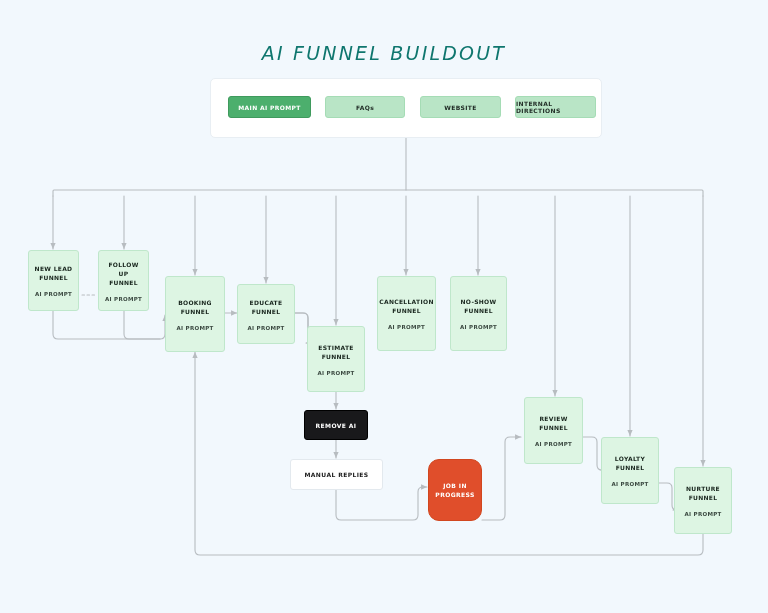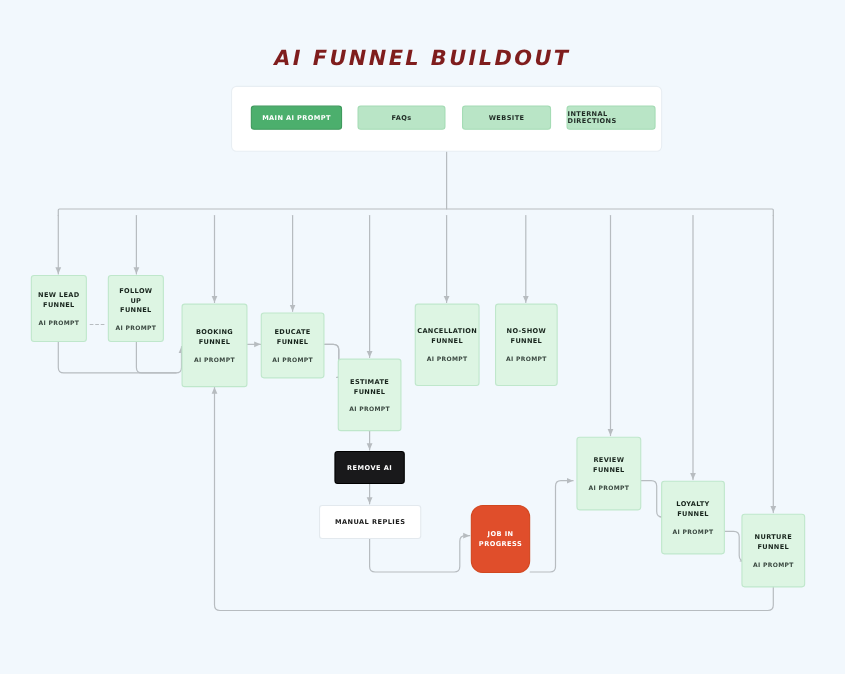--- a/index.html
+++ b/index.html
@@ -13,22 +13,22 @@
   #canvas{position:absolute;left:0;top:0;width:768px;height:613px;}
   #edges{position:absolute;left:0;top:0;width:768px;height:613px;pointer-events:none;}
 
   .node{position:absolute;box-sizing:border-box;display:flex;flex-direction:column;
         align-items:center;justify-content:center;text-align:center;}
 
   
   #title{
     position:absolute;left:0;top:42px;width:768px;text-align:center;
     font-family:"DejaVu Sans", sans-serif;
-    font-size:19px;font-weight:700;font-style:italic;
-    letter-spacing:2.2px;color:#7f1d1d;
+    font-size:19px;font-weight:400;font-style:italic;
+    letter-spacing:2.2px;color:#0f766e;
   }
 
   
   #panel{
     position:absolute;left:210px;top:78px;width:390px;height:58px;
     background:#ffffff;border:1px solid #e8eef3;border-radius:5px;
   }
 
   .pill{
     position:absolute;box-sizing:border-box;height:22px;border-radius:3px;

